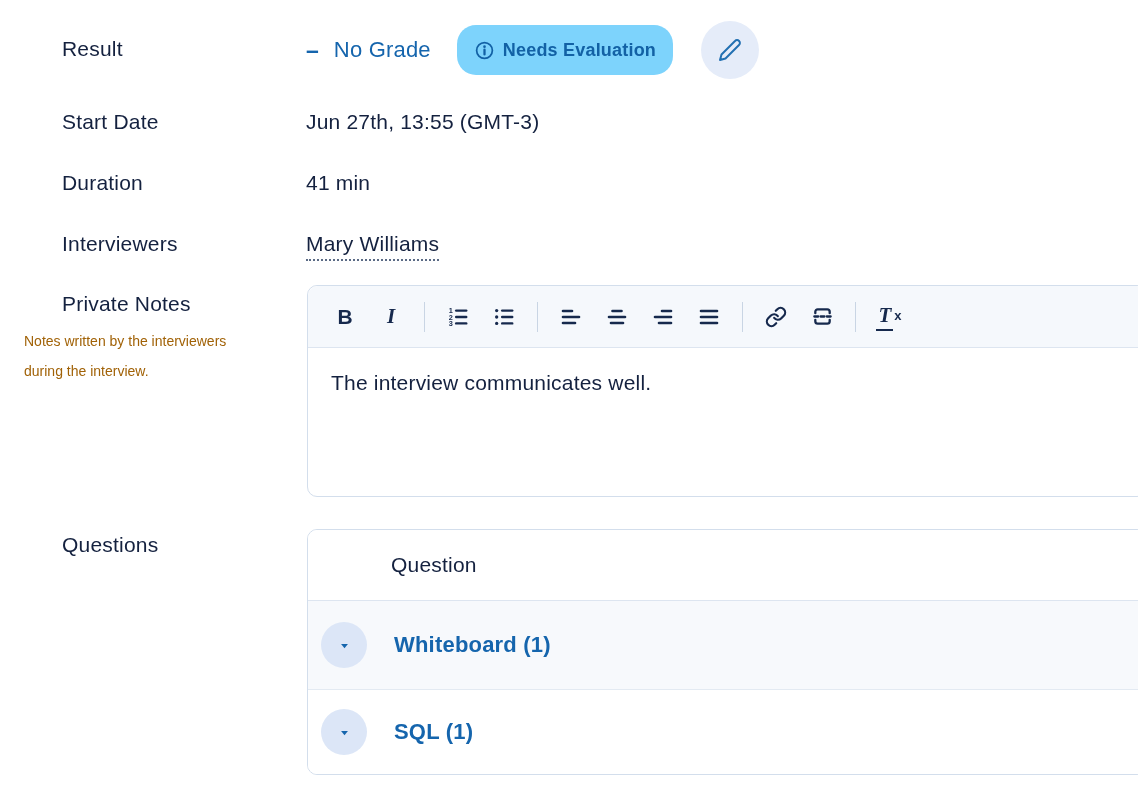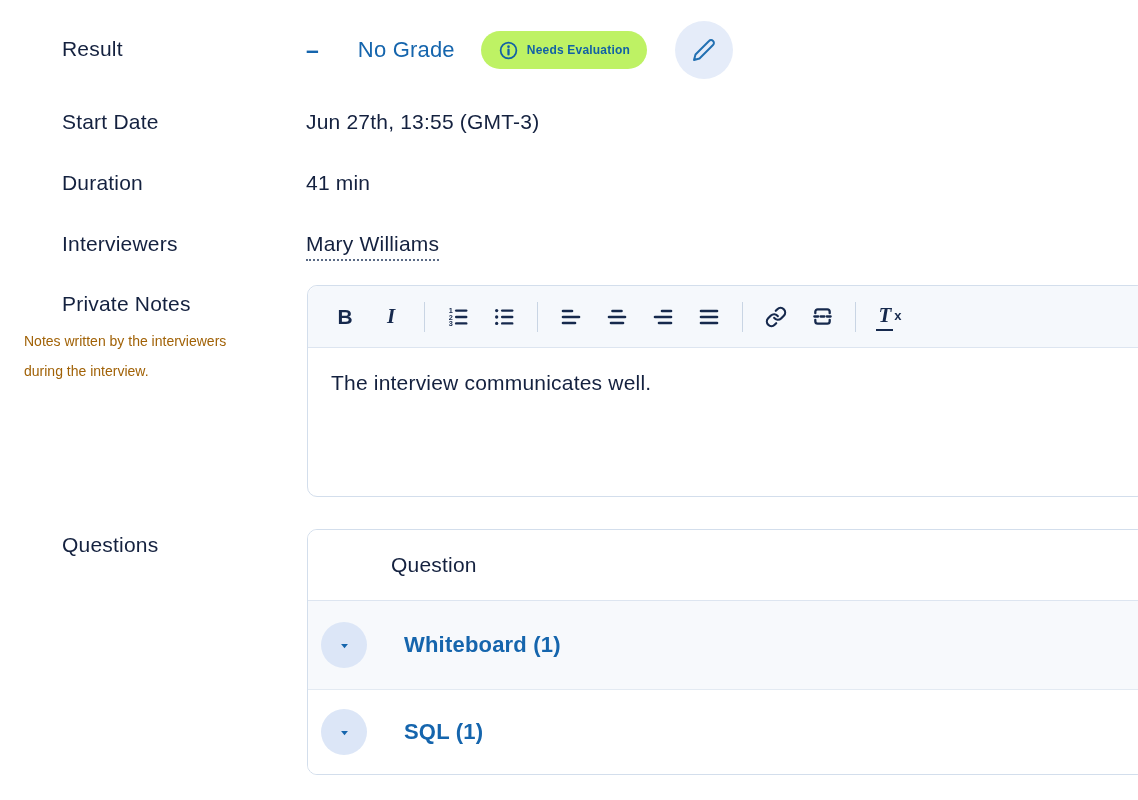--- a/index.html
+++ b/index.html
@@ -16,26 +16,26 @@
   .field-value{
     position:absolute;left:306px;
     font-size:21px;color:#14213f;letter-spacing:.2px;
   }
   
   .result-row{
     position:absolute;left:306px;top:20px;height:60px;
     display:flex;align-items:center;
   }
   .grade-dash{color:#1565ad;font-size:23px;font-weight:600;margin-right:15px;}
-  .grade-text{color:#1565ad;font-size:22px;letter-spacing:.2px;margin-left:24px;}
+  .grade-text{color:#1565ad;font-size:22px;letter-spacing:.2px;}
   .status-badge{
-    margin-left:26px;height:38px;border-radius:19px;
-    background:#bef264;color:#1261a5;
+    margin-left:26px;height:50px;border-radius:19px;
+    background:#7dd3fc;color:#1261a5;
     display:flex;align-items:center;gap:8px;padding:0 17px;
-    font-size:12px;font-weight:700;letter-spacing:.2px;
+    font-size:18px;font-weight:700;letter-spacing:.2px;
   }
   .icon-btn-round{
     margin-left:28px;width:58px;height:58px;border-radius:50%;
     background:#e5ecf9;border:none;cursor:pointer;
     display:flex;align-items:center;justify-content:center;color:#2270b2;
   }
   
   .interviewer-name{
     display:inline-block;padding-bottom:3px;
     border-bottom:2px dotted #5b6b85;cursor:pointer;
@@ -86,21 +86,21 @@
   .q-group-row{
     display:flex;align-items:center;box-sizing:border-box;cursor:pointer;
   }
   .q-row-0{height:89px;background:#f7f9fc;border-bottom:1px solid #e3eaf2;}
   .q-row-1{height:84px;background:#ffffff;}
   .chevron-circle{
     margin-left:13px;width:46px;height:46px;border-radius:50%;
     background:#dce6f7;border:none;cursor:pointer;flex:0 0 auto;
     display:flex;align-items:center;justify-content:center;color:#1565ad;
   }
-  .q-group-title{margin-left:37px;font-size:22px;font-weight:700;color:#1565ad;letter-spacing:.2px;}
+  .q-group-title{margin-left:27px;font-size:22px;font-weight:700;color:#1565ad;letter-spacing:.2px;}
   svg{display:block;}
 </style>
 </head>
 <body>
 
 <div class="field-label" style="top:37px">Result</div>
 <div class="result-row">
   <span class="grade-dash">–</span>
   <span class="grade-text">No Grade</span>
   <span class="status-badge">

